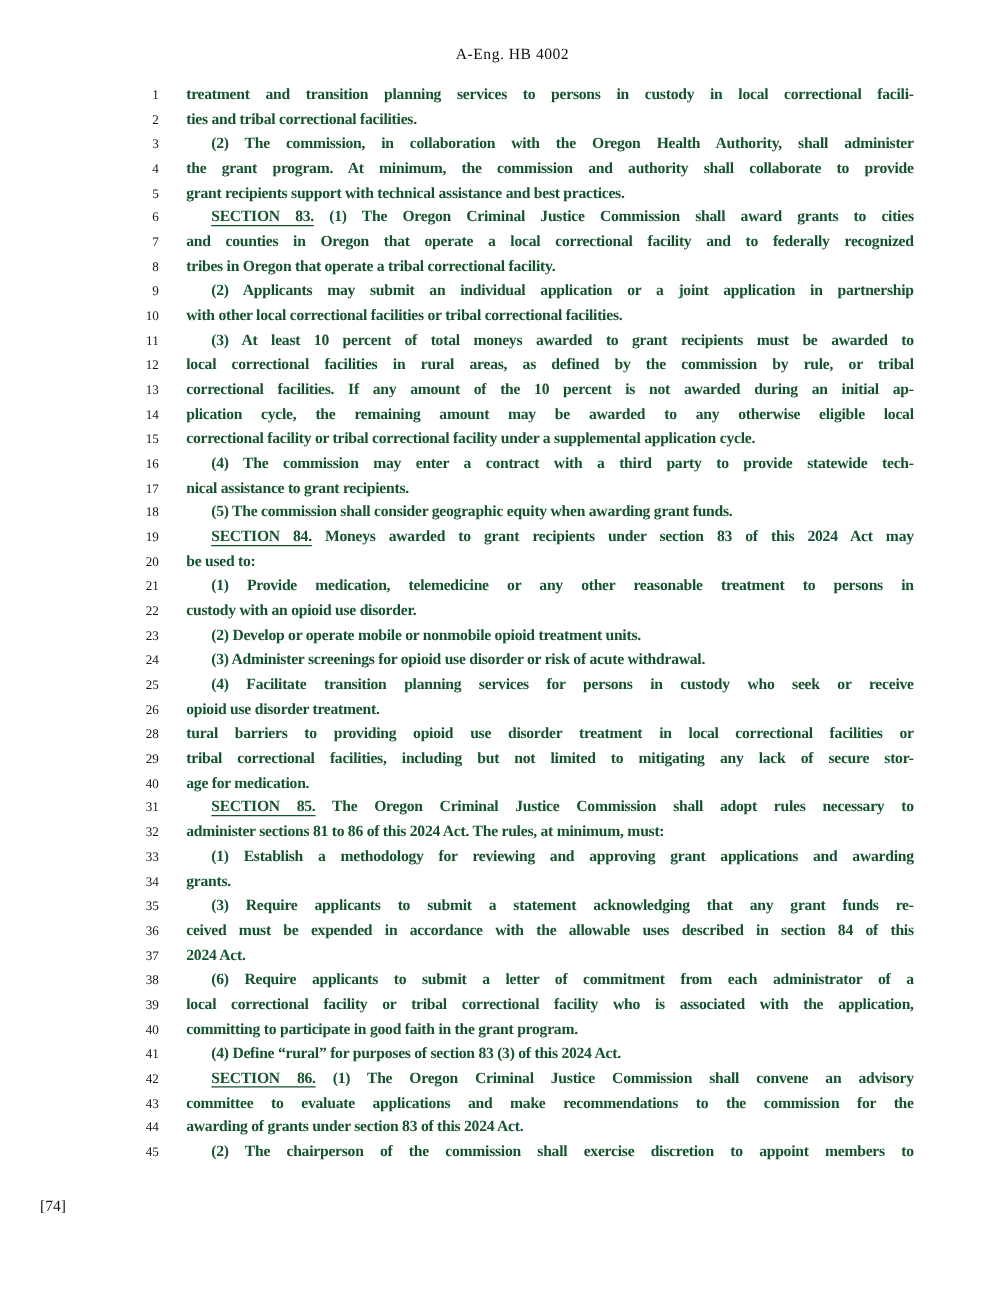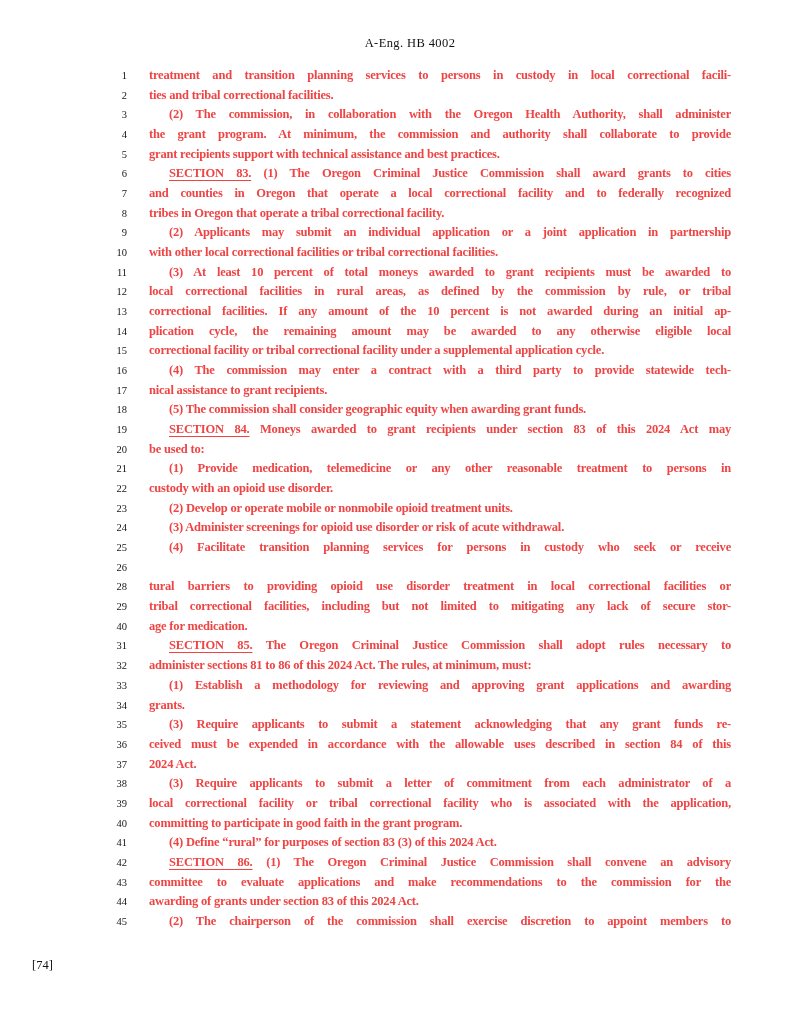--- a/index.html
+++ b/index.html
@@ -39,21 +39,21 @@
     color: #161616;
   }
   .text {
     flex: 1;
     margin-left: 22px;
     margin-right: 101px;
     font-size: 12.5px;
     font-weight: bold;
     letter-spacing: -0.2px;
     text-align: left;
-    color: #ef4444;
+    color: #14532d;
   }
   .line.justify .text {
     text-align: justify;
     text-align-last: justify;
   }
   .line.indent .text { text-indent: 20px; }
   .sec {
     text-decoration: underline;
     text-underline-offset: 2.5px;
     text-decoration-thickness: 1.2px;
@@ -167,20 +167,21 @@
       <div class="line indent">
         <span class="num">24</span>
         <div class="text">(3) Administer screenings for opioid use disorder or risk of acute withdrawal.</div>
       </div>
       <div class="line indent justify">
         <span class="num">25</span>
         <div class="text">(4) Facilitate transition planning services for persons in custody who seek or receive</div>
       </div>
       <div class="line">
         <span class="num">26</span>
+        <div class="text">opioid use disorder treatment.</div>
       </div>
       <div class="line justify">
         <span class="num">28</span>
         <div class="text">tural barriers to providing opioid use disorder treatment in local correctional facilities or</div>
       </div>
       <div class="line justify">
         <span class="num">29</span>
         <div class="text">tribal correctional facilities, including but not limited to mitigating any lack of secure stor-</div>
       </div>
       <div class="line">
@@ -210,21 +211,21 @@
       <div class="line justify">
         <span class="num">36</span>
         <div class="text">ceived must be expended in accordance with the allowable uses described in section 84 of this</div>
       </div>
       <div class="line">
         <span class="num">37</span>
         <div class="text">2024 Act.</div>
       </div>
       <div class="line indent justify">
         <span class="num">38</span>
-        <div class="text">(3) Require applicants to submit a letter of commitment from each administrator of a</div>
+        <div class="text">(6) Require applicants to submit a letter of commitment from each administrator of a</div>
       </div>
       <div class="line justify">
         <span class="num">39</span>
         <div class="text">local correctional facility or tribal correctional facility who is associated with the application,</div>
       </div>
       <div class="line">
         <span class="num">40</span>
         <div class="text">committing to participate in good faith in the grant program.</div>
       </div>
       <div class="line indent">

